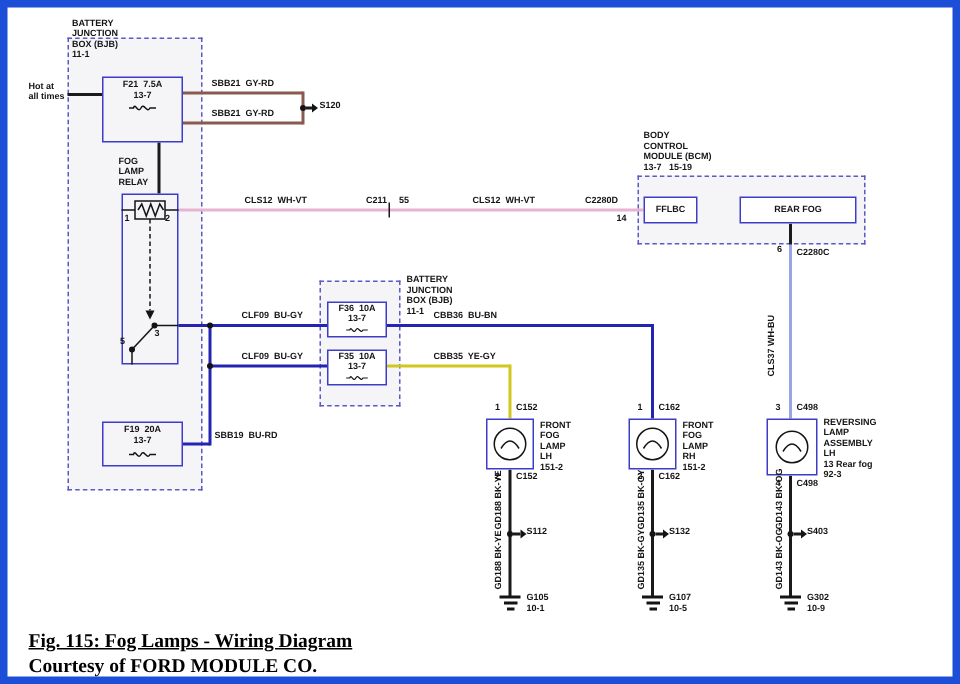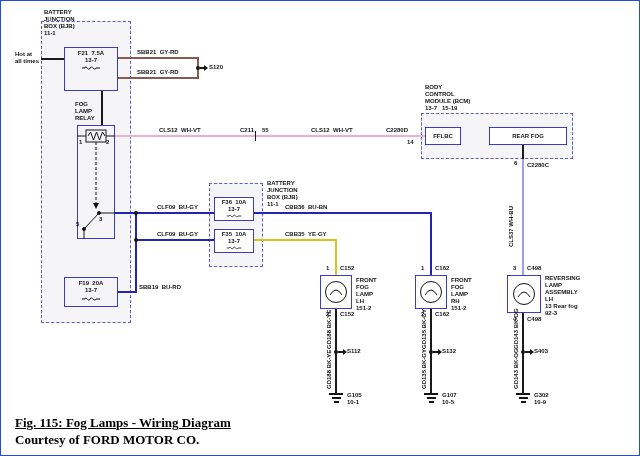--- a/index.html
+++ b/index.html
@@ -1,18 +1,18 @@
 <!DOCTYPE html>
 <html><head>
 <meta charset="utf-8">
 <style>
   html,body{margin:0;padding:0;}
   body{width:640px;height:456px;position:relative;background:#ffffff;
        font-family:"Liberation Sans",sans-serif;overflow:hidden;}
-  #diagram{position:absolute;inset:0;border:1px solid #1d4ed8;}
+  #diagram{position:absolute;inset:0;border:5px solid #1d4ed8;}
   .lbl{position:absolute;font:600 6px/7px "Liberation Sans",sans-serif;color:#141414;
        white-space:pre-wrap;letter-spacing:0;}
   .ctr{text-align:center;}
   .vlbl{position:absolute;font:600 6px/7px "Liberation Sans",sans-serif;color:#141414;
        white-space:nowrap;width:40px;transform:rotate(-90deg);transform-origin:0 0;}
   .wire{position:absolute;}
   .boxsolid{position:absolute;border:1px solid #3c3cc8;background:#ffffff;box-sizing:border-box;}
   .boxdash{position:absolute;border:1px dashed #5a5ac8;background:#f5f5f8;box-sizing:border-box;}
   .dot{position:absolute;width:4px;height:4px;border-radius:50%;background:#141414;}
   .tri{position:absolute;width:0;height:0;border-top:3px solid transparent;
@@ -243,15 +243,15 @@
   <div class="lbl" style="left:441px;top:347px;">S132</div>
   <div class="lbl" style="left:533px;top:347px;">S403</div>
   <div class="lbl" style="left:346px;top:391px;">G105
 10-1</div>
   <div class="lbl" style="left:441px;top:391px;">G107
 10-5</div>
   <div class="lbl" style="left:533px;top:391px;">G302
 10-9</div>
 
   <div class="cap1" style="left:14px;top:414px;">Fig. 115: Fog Lamps - Wiring Diagram</div>
-  <div class="cap2" style="left:14px;top:431px;">Courtesy of FORD MOTOR CO.</div>
+  <div class="cap2" style="left:14px;top:431px;">Courtesy of FORD MODULE CO.</div>
 
 </div>
 
 </body></html>

